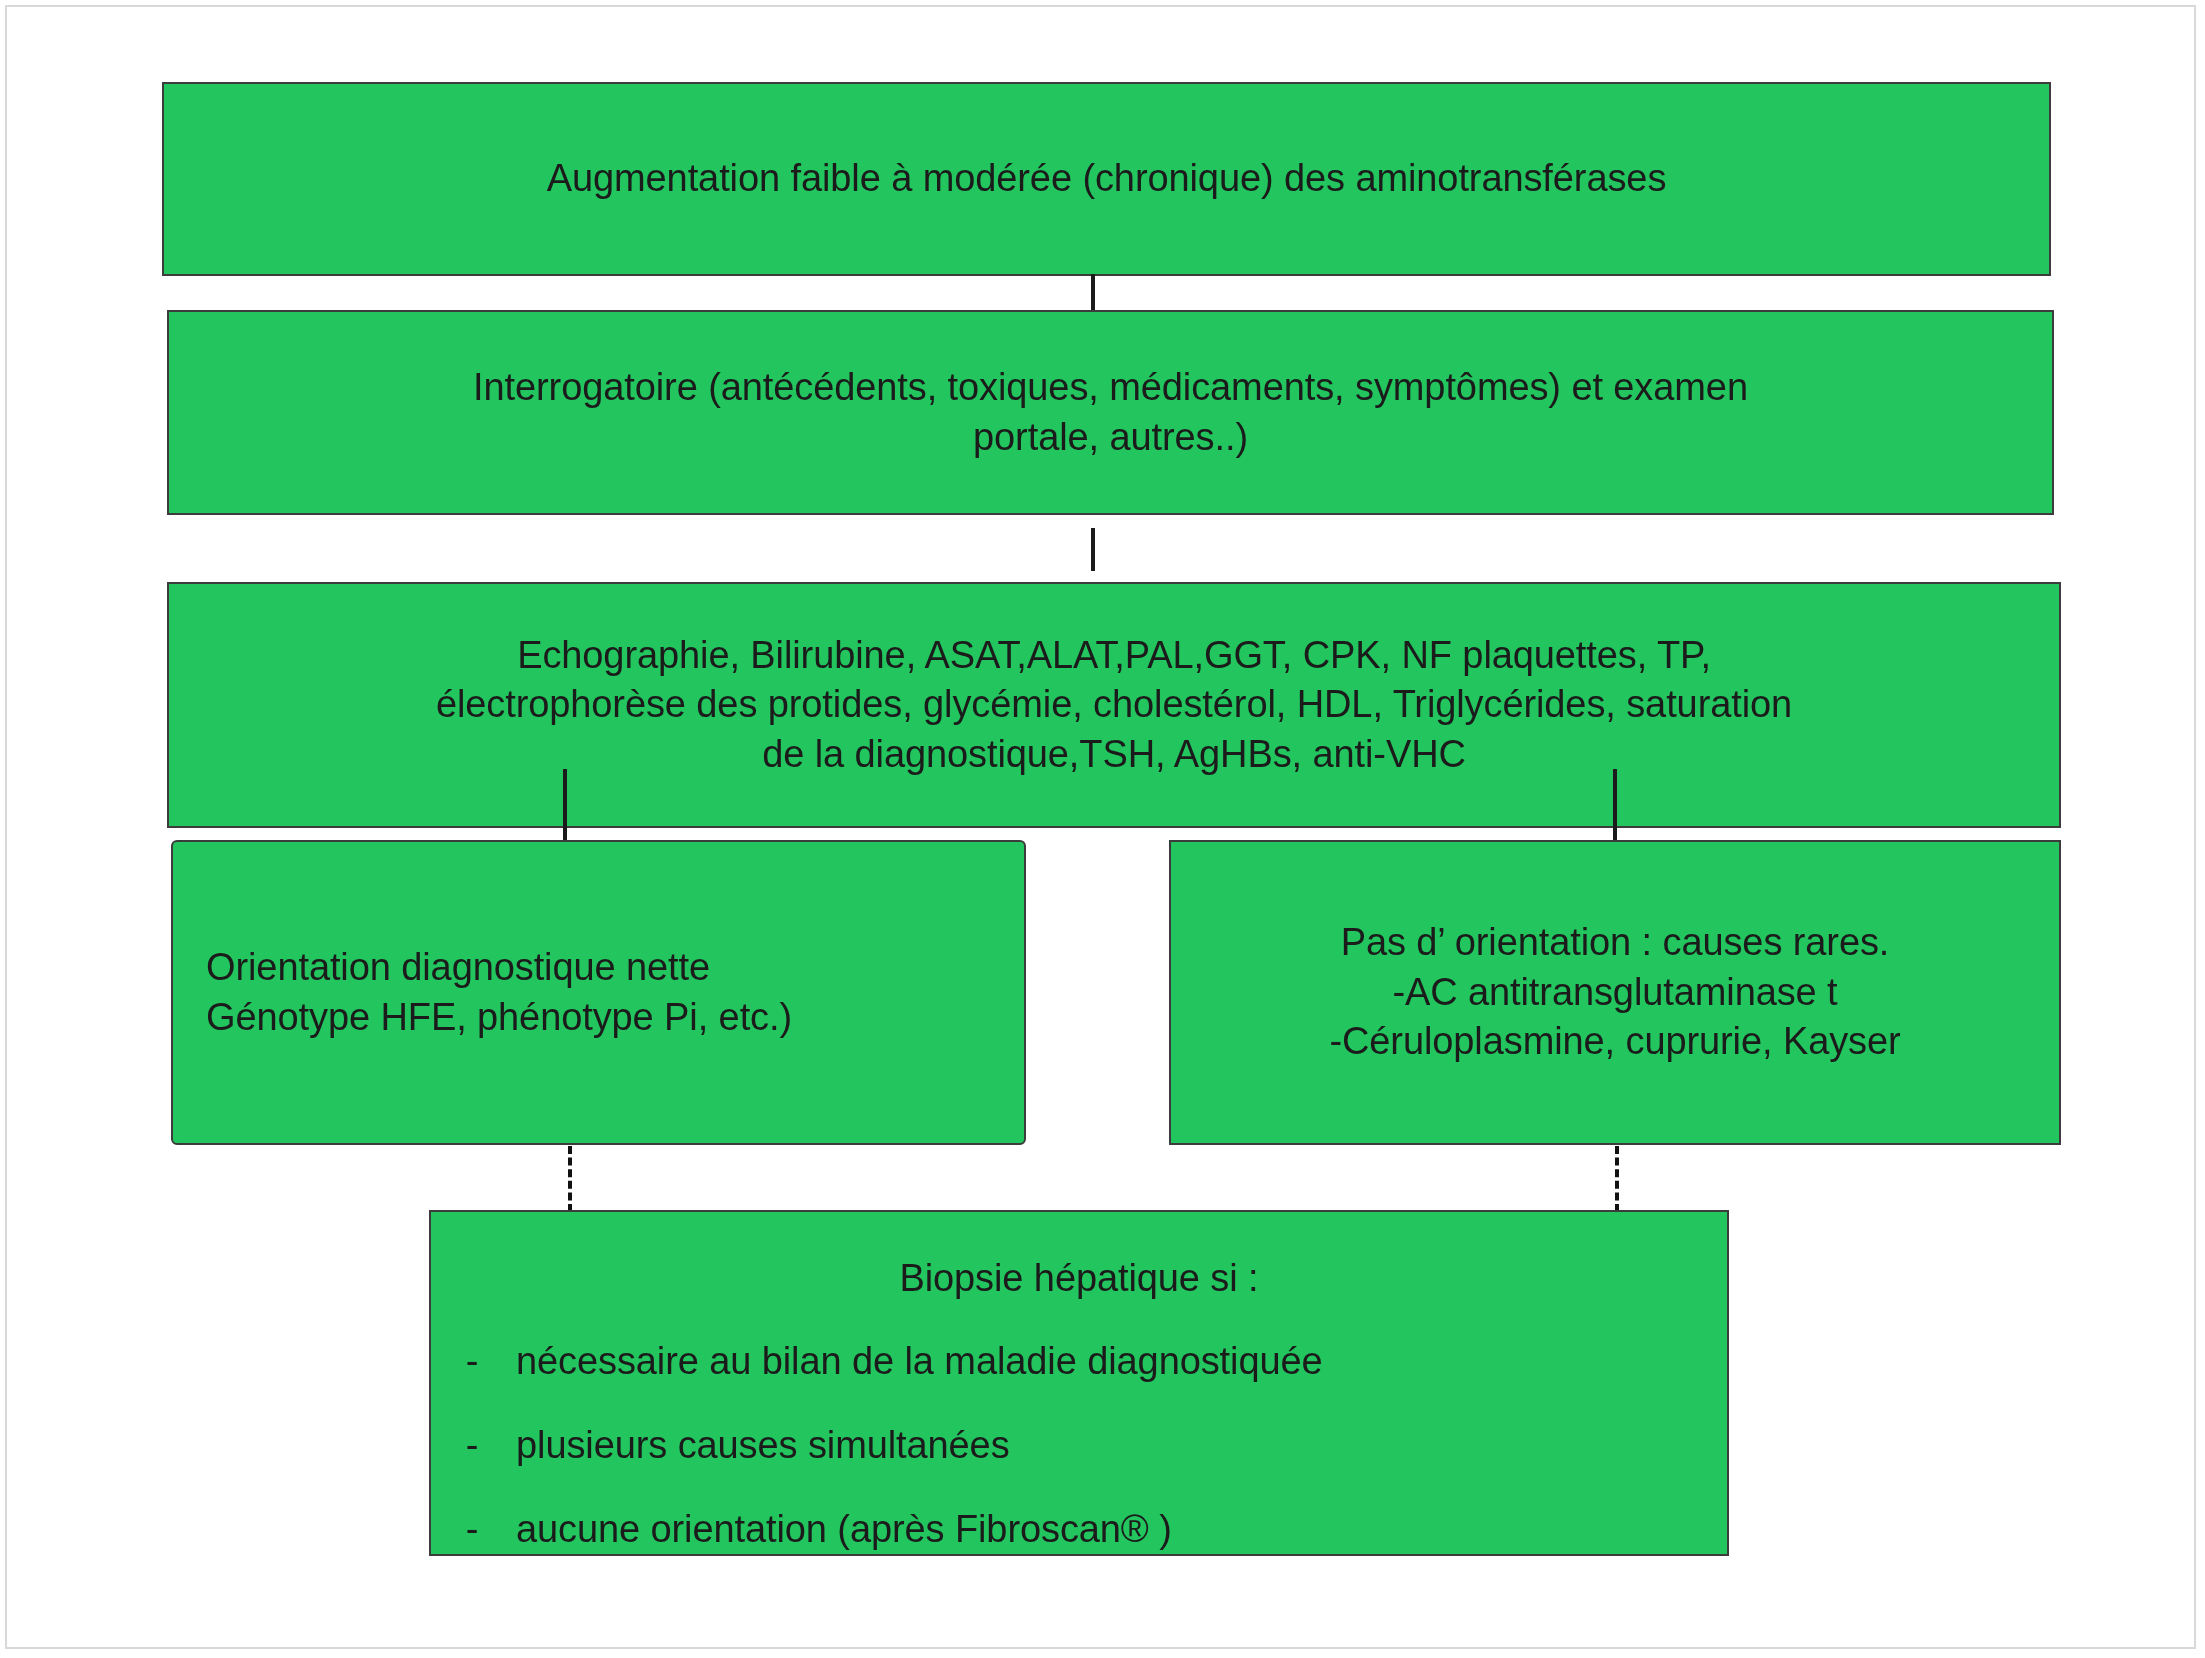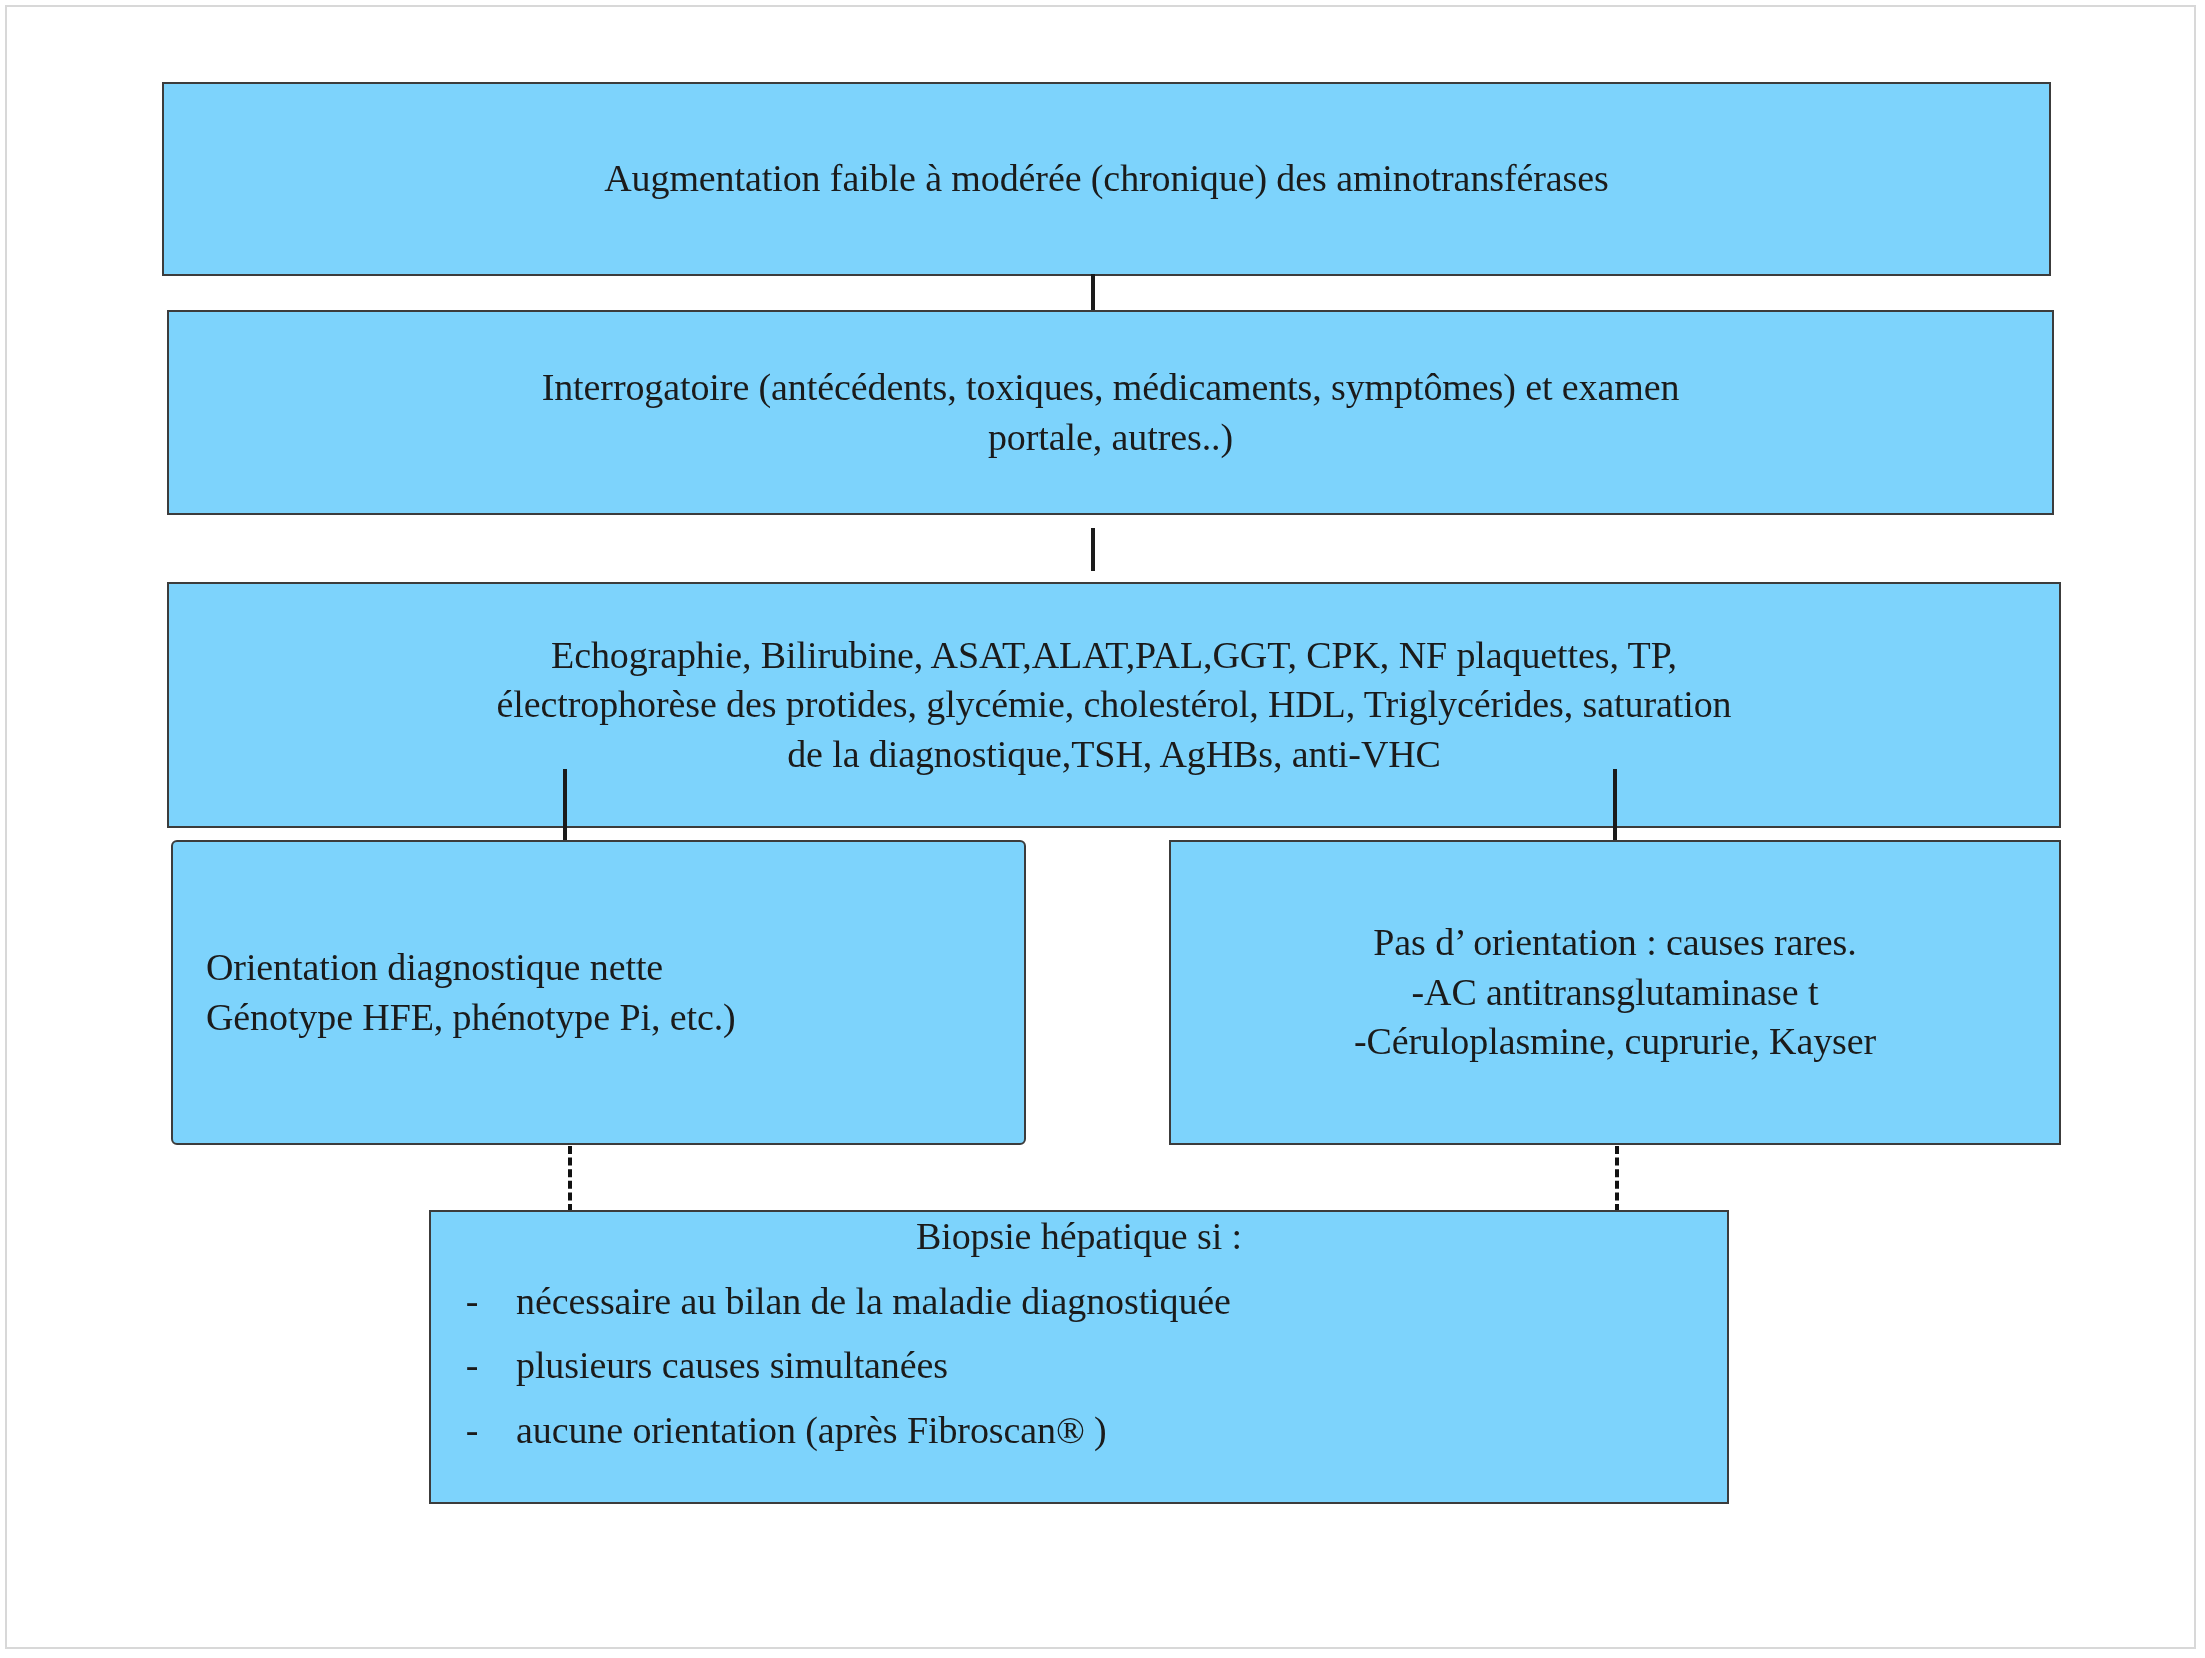--- a/index.html
+++ b/index.html
@@ -25,29 +25,28 @@
     width: 2191px;
     height: 1644px;
     border: 2.1px solid #d8d8d8;
     box-sizing: border-box;
     pointer-events: none;
   }
   .node {
     position: absolute;
     box-sizing: border-box;
     border: 2.1px solid #3c3c3c;
-    background: #7dd3fc;
+    background: #22c55e;
     display: flex;
     flex-direction: column;
     justify-content: center;
     color: #1b1b1b;
     font-size: 38px;
     line-height: 1.30;
     letter-spacing: -0.1px;
-    font-family: Liberation Serif, serif;
   }
   .node .line {
     display: block;
     white-space: pre;
   }
   .center { text-align: center; }
   .leftalign { text-align: left; border-radius: 6px; }
 
   
   #node-title {
@@ -65,23 +64,24 @@
   #node-clear-orientation {
     left: 171px; top: 840px; width: 855px; height: 305px;
     padding: 0 0 0 33px;
     justify-content: center;
   }
   #node-no-orientation {
     left: 1169px; top: 840px; width: 892px; height: 305px;
     justify-content: center;
   }
   #node-biopsy {
-    left: 429px; top: 1210px; width: 1300px; height: 294px;
-    justify-content: flex-start;
+    left: 429px; top: 1210px; width: 1300px; height: 346px;
+    justify-content: flex-end;
     padding: 0 0 0 0;
+    gap: 19px;
   }
   #node-biopsy .heading { text-align: center; display: block; }
   .bullet-row {
     display: flex;
     align-items: baseline;
     padding-left: 25px;
     margin-top: 15.3px;
   }
   .bullet-dash {
     width: 60px;

